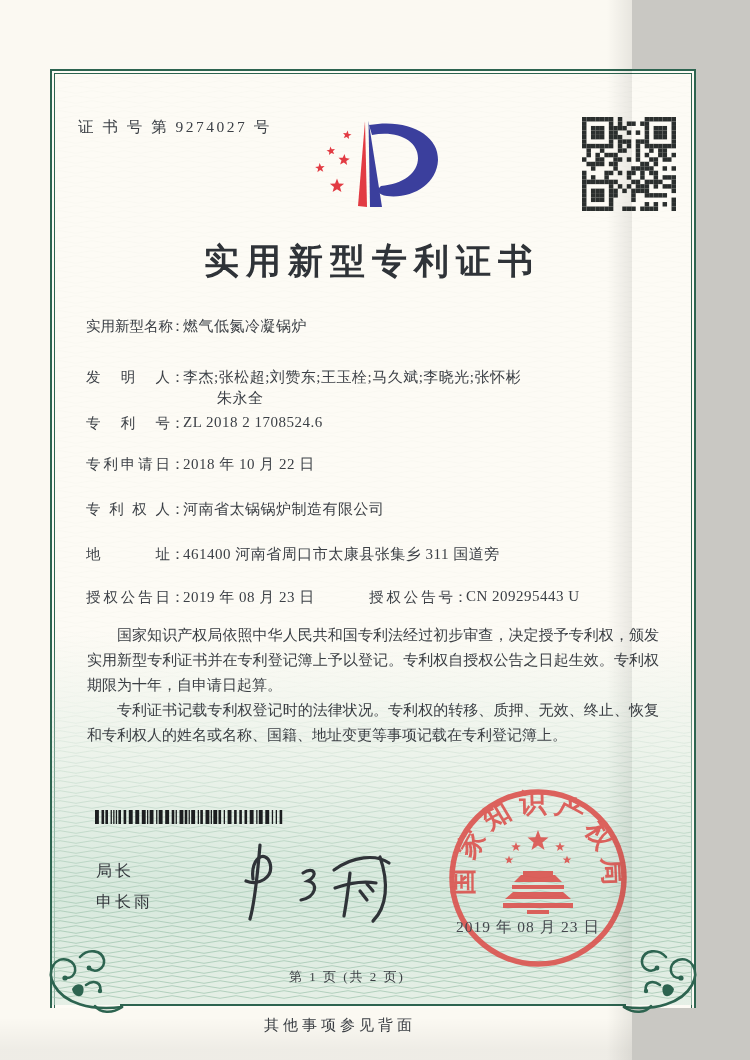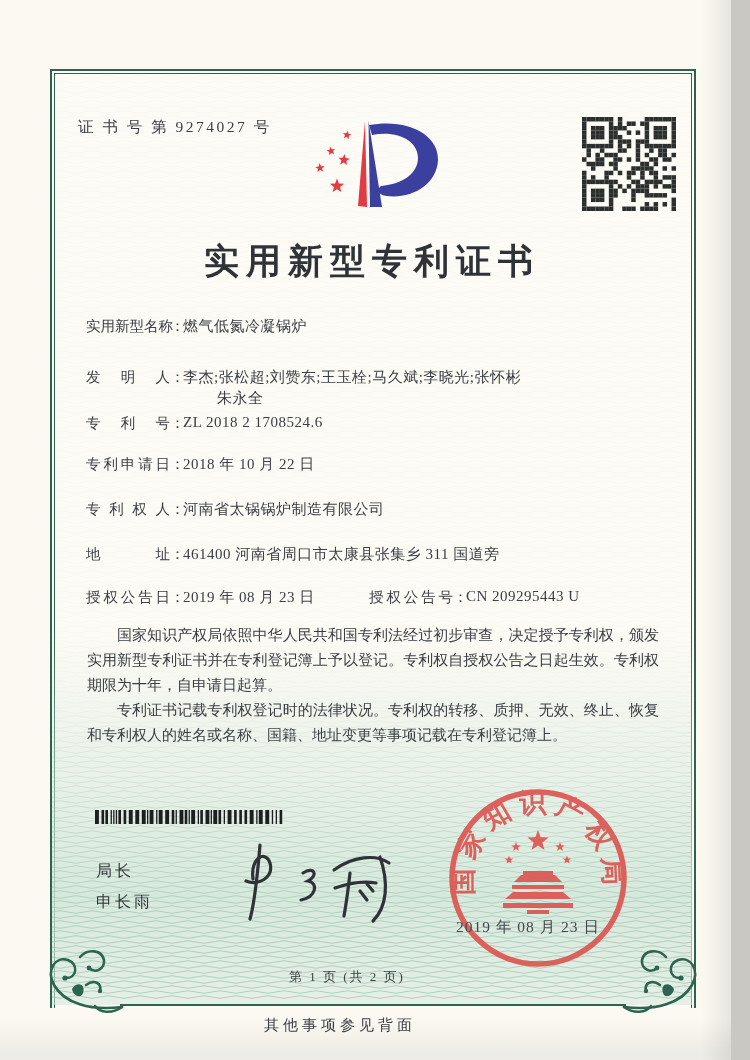--- a/index.html
+++ b/index.html
@@ -1,17 +1,17 @@
 <!DOCTYPE html>
 <html><head>
 <meta charset="utf-8">
 <style>
   html,body{margin:0;padding:0;width:750px;height:1060px;overflow:hidden;
     background:#c9c8c3;font-family:"Liberation Serif","DejaVu Serif",serif;}
-  .page{position:absolute;left:0;top:0;width:731px;height:1060px;background:#fbf9f2;}
+  .page{position:absolute;left:0;top:0;width:632px;height:1060px;background:#fbf9f2;}
   .page::after{content:"";position:absolute;inset:0;pointer-events:none;
     background:linear-gradient(90deg,rgba(0,0,0,0) 96%,rgba(0,0,0,.08) 100%),
                linear-gradient(0deg,rgba(0,0,0,.05) 0 1%,rgba(0,0,0,0) 4%);}
   
   .frame{position:absolute;left:50px;top:69px;width:642px;height:937px;
     border-top:2.5px solid #2d6450;border-left:2.5px solid #2d6450;border-right:2.5px solid #2d6450;
     background:#fdfbf5;}
   .frame-in{position:absolute;left:2px;top:2px;right:2px;bottom:0;
     border-top:1px solid #2d6450;border-left:1px solid #2d6450;border-right:1px solid #2d6450;}
   .content{position:absolute;left:0;top:0;width:640px;height:934px;overflow:visible;}

